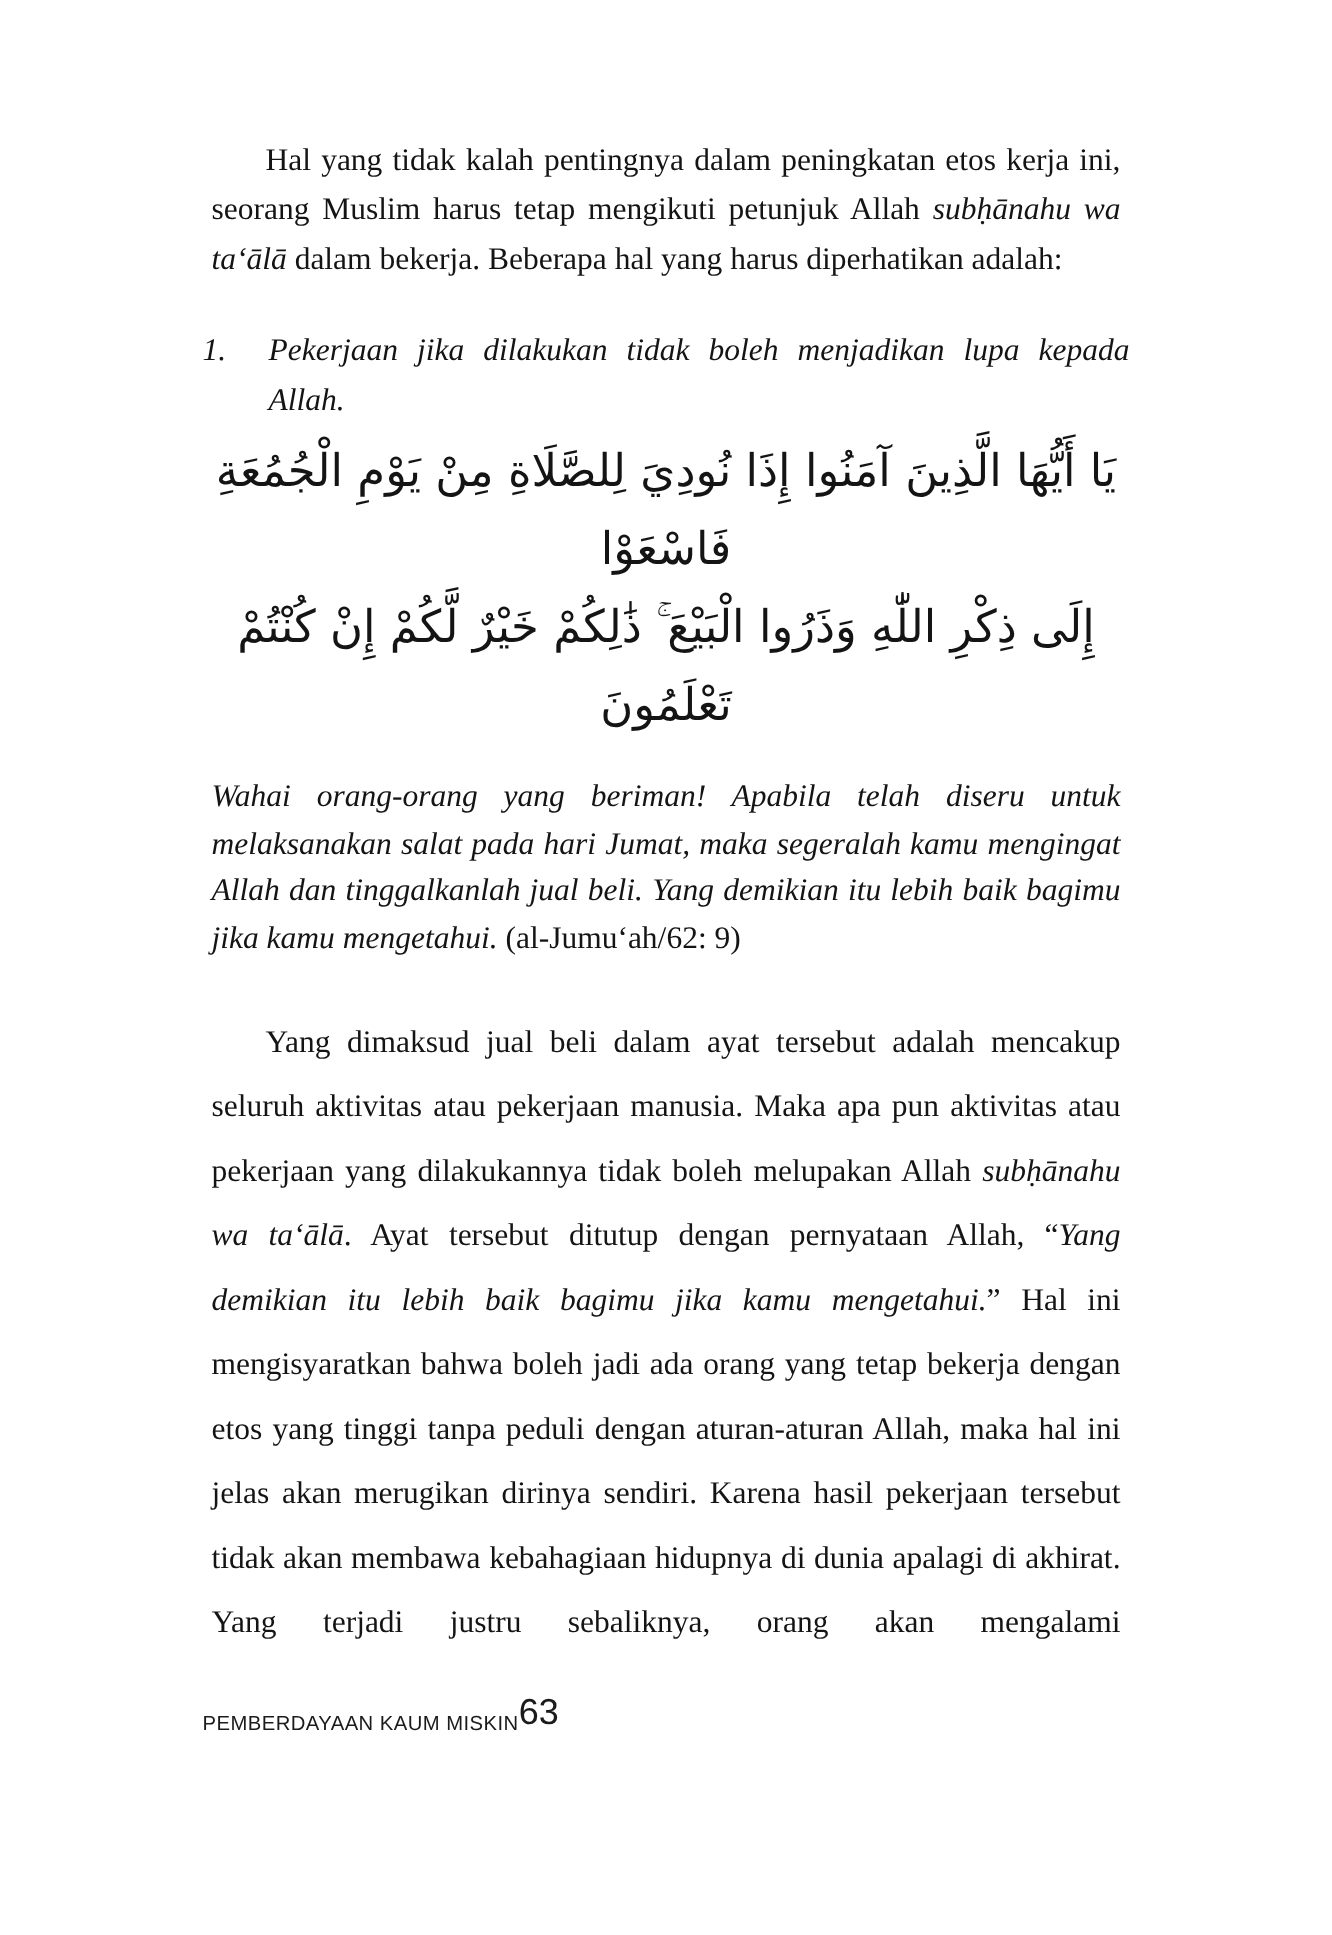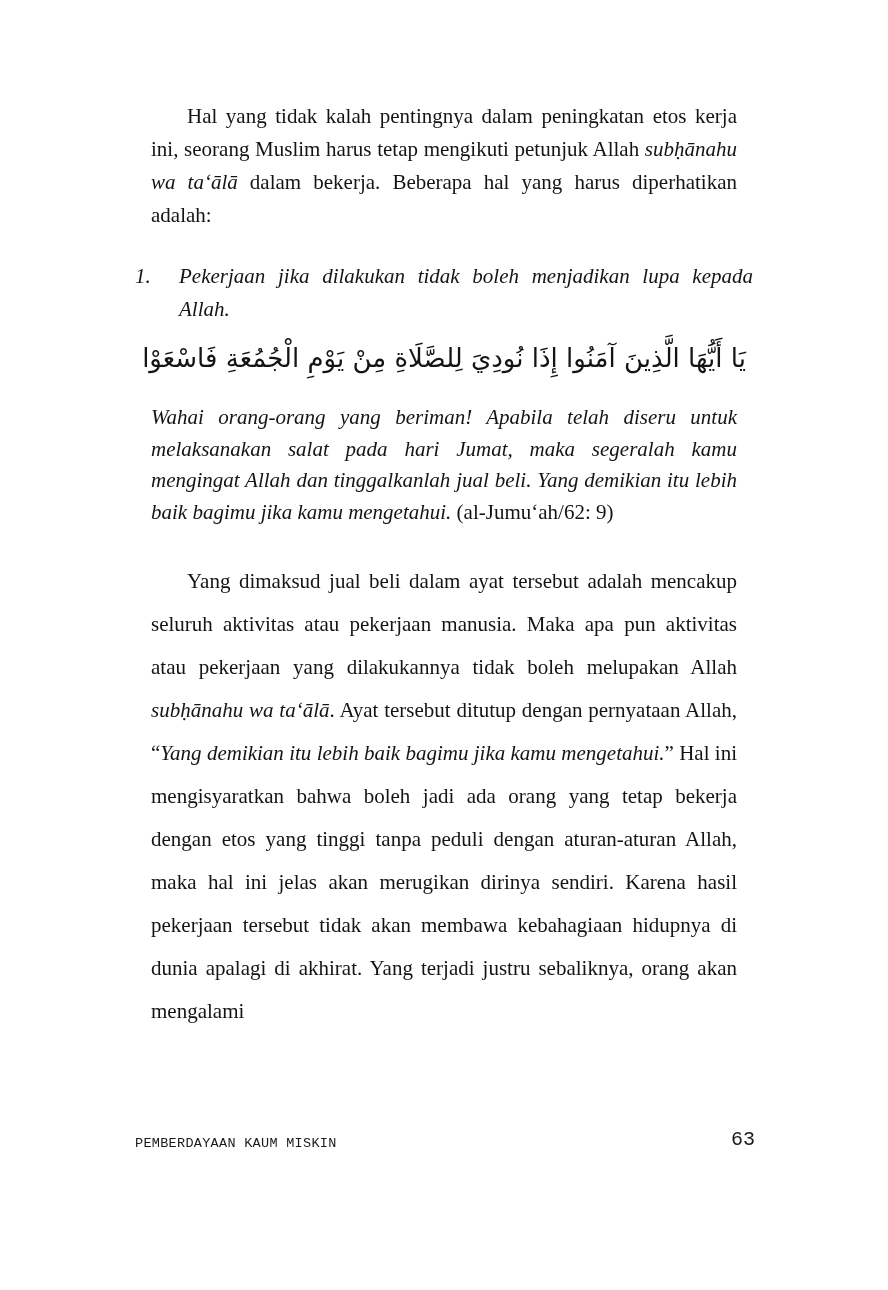--- a/index.html
+++ b/index.html
@@ -16,21 +16,21 @@
     font-family: "Liberation Serif", serif;
     overflow: hidden;
   }
   .content {
     position: absolute;
     top: 84px;
     left: 135px;
     width: 618px;
   }
   p {
-    margin: 16px;
+    margin: 6px;
     font-size: 21px;
     line-height: 33px;
     text-align: justify;
   }
   .indent { text-indent: 36px; }
   .it { font-style: italic; }
   .para-intro { margin-bottom: 28px; }
   .list-item {
     display: flex;
     font-size: 21px;
@@ -44,71 +44,71 @@
   .item-body {
     flex: 1;
     font-style: italic;
     text-align: justify;
   }
   .para-ethic { margin-bottom: 10px; }
   .arabic {
     direction: rtl;
     text-align: center;
     font-family: "DejaVu Sans", sans-serif;
-    font-size: 26px;
+    font-size: 30px;
     line-height: 52px;
     margin: 6px 0 18px 0;
   }
   .translation {
     font-style: italic;
     font-size: 21px;
     line-height: 31.5px;
     margin-bottom: 32px;
   }
   .translation .roman { font-style: normal; font-family: Liberation Serif, serif; }
   .para-discussion {
     line-height: 43px;
     text-align-last: justify;
   }
   .footer {
     position: absolute;
     top: 1128px;
     left: 135px;
     right: 133px;
     display: flex;
-    justify-content: space-between;
     align-items: flex-end;
-    font-family: Liberation Mono, monospace;
+    font-family: Liberation Sans, sans-serif;
   }
   .running-title {
     font-size: 13.5px;
     letter-spacing: 0.3px;
     color: #1b1b1b;
   }
   .page-number {
-    font-size: 20px;
+    font-size: 24px;
     color: #1b1b1b;
   }
 </style>
 </head>
 <body>
 
 <div class="page">
   <div class="content">
 
     <p class="para-intro indent"><span>Hal yang tidak kalah pentingnya dalam peningkatan etos kerja ini, seorang Muslim harus tetap mengikuti petunjuk Allah </span><span class="it">subḥānahu wa ta‘ālā</span><span> dalam bekerja. Beberapa hal yang harus diperhatikan adalah:</span></p>
 
     <div class="list-item">
       <span class="list-num">1.</span>
       <span class="item-body">Pekerjaan jika dilakukan tidak boleh menjadikan lupa kepada Allah.</span>
     </div>
 
 
     <div class="arabic" dir="rtl">
       <div>يَا أَيُّهَا الَّذِينَ آمَنُوا إِذَا نُودِيَ لِلصَّلَاةِ مِنْ يَوْمِ الْجُمُعَةِ فَاسْعَوْا</div>
+      <div>إِلَى ذِكْرِ اللّٰهِ وَذَرُوا الْبَيْعَ ۚ ذَٰلِكُمْ خَيْرٌ لَّكُمْ إِنْ كُنْتُمْ تَعْلَمُونَ</div>
     </div>
 
     <p class="translation"><span>Wahai orang-orang yang beriman! Apabila telah diseru untuk melaksanakan salat pada hari Jumat, maka segeralah kamu mengingat Allah dan tinggalkanlah jual beli. Yang demikian itu lebih baik bagimu jika kamu mengetahui.</span><span class="roman"> (al-Jumu‘ah/62: 9)</span></p>
 
     <p class="para-discussion indent"><span>Yang dimaksud jual beli dalam ayat tersebut adalah mencakup seluruh aktivitas atau pekerjaan manusia. Maka apa pun aktivitas atau pekerjaan yang dilakukannya tidak boleh melupakan Allah </span><span class="it">subḥānahu wa ta‘ālā</span><span>. Ayat tersebut ditutup dengan pernyataan Allah, “</span><span class="it">Yang demikian itu lebih baik bagimu jika kamu mengetahui.</span><span>” Hal ini mengisyaratkan bahwa boleh jadi ada orang yang tetap bekerja dengan etos yang tinggi tanpa peduli dengan aturan-aturan Allah, maka hal ini jelas akan merugikan dirinya sendiri. Karena hasil pekerjaan tersebut tidak akan membawa kebahagiaan hidupnya di dunia apalagi di akhirat. Yang terjadi justru sebaliknya, orang akan mengalami</span></p>
 
   </div>
 
   <div class="footer">
     <span class="running-title">PEMBERDAYAAN KAUM MISKIN</span>

